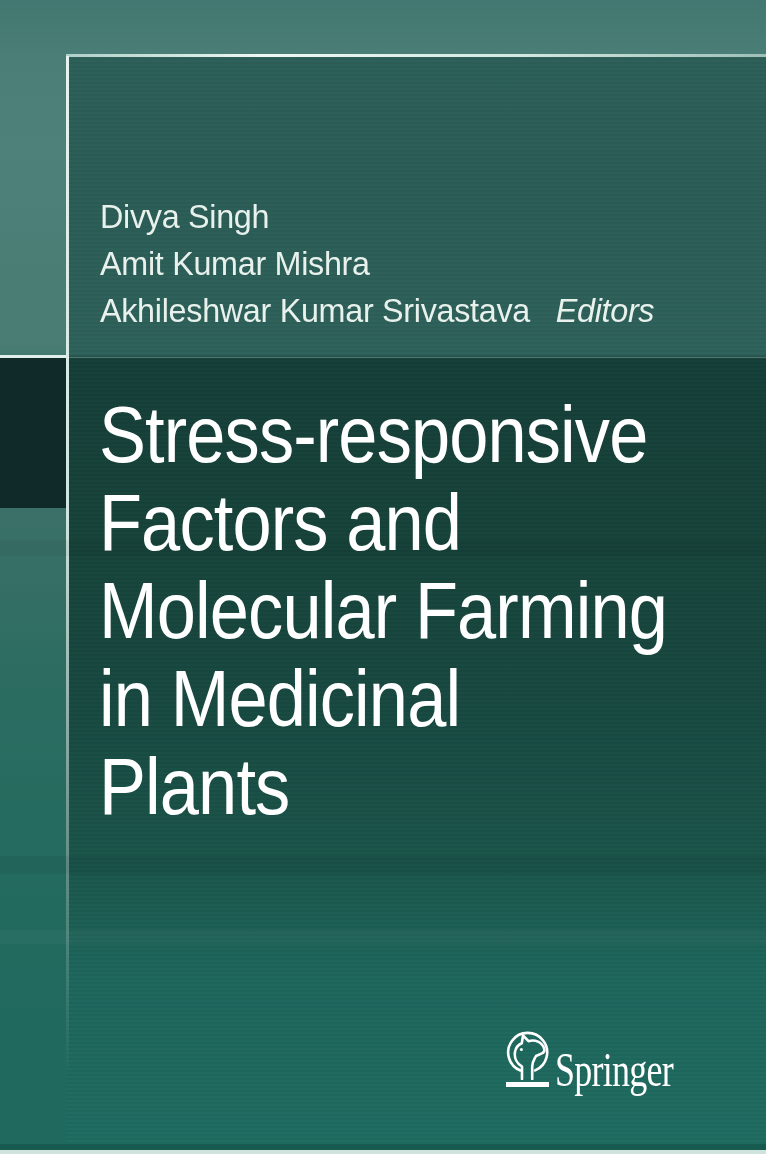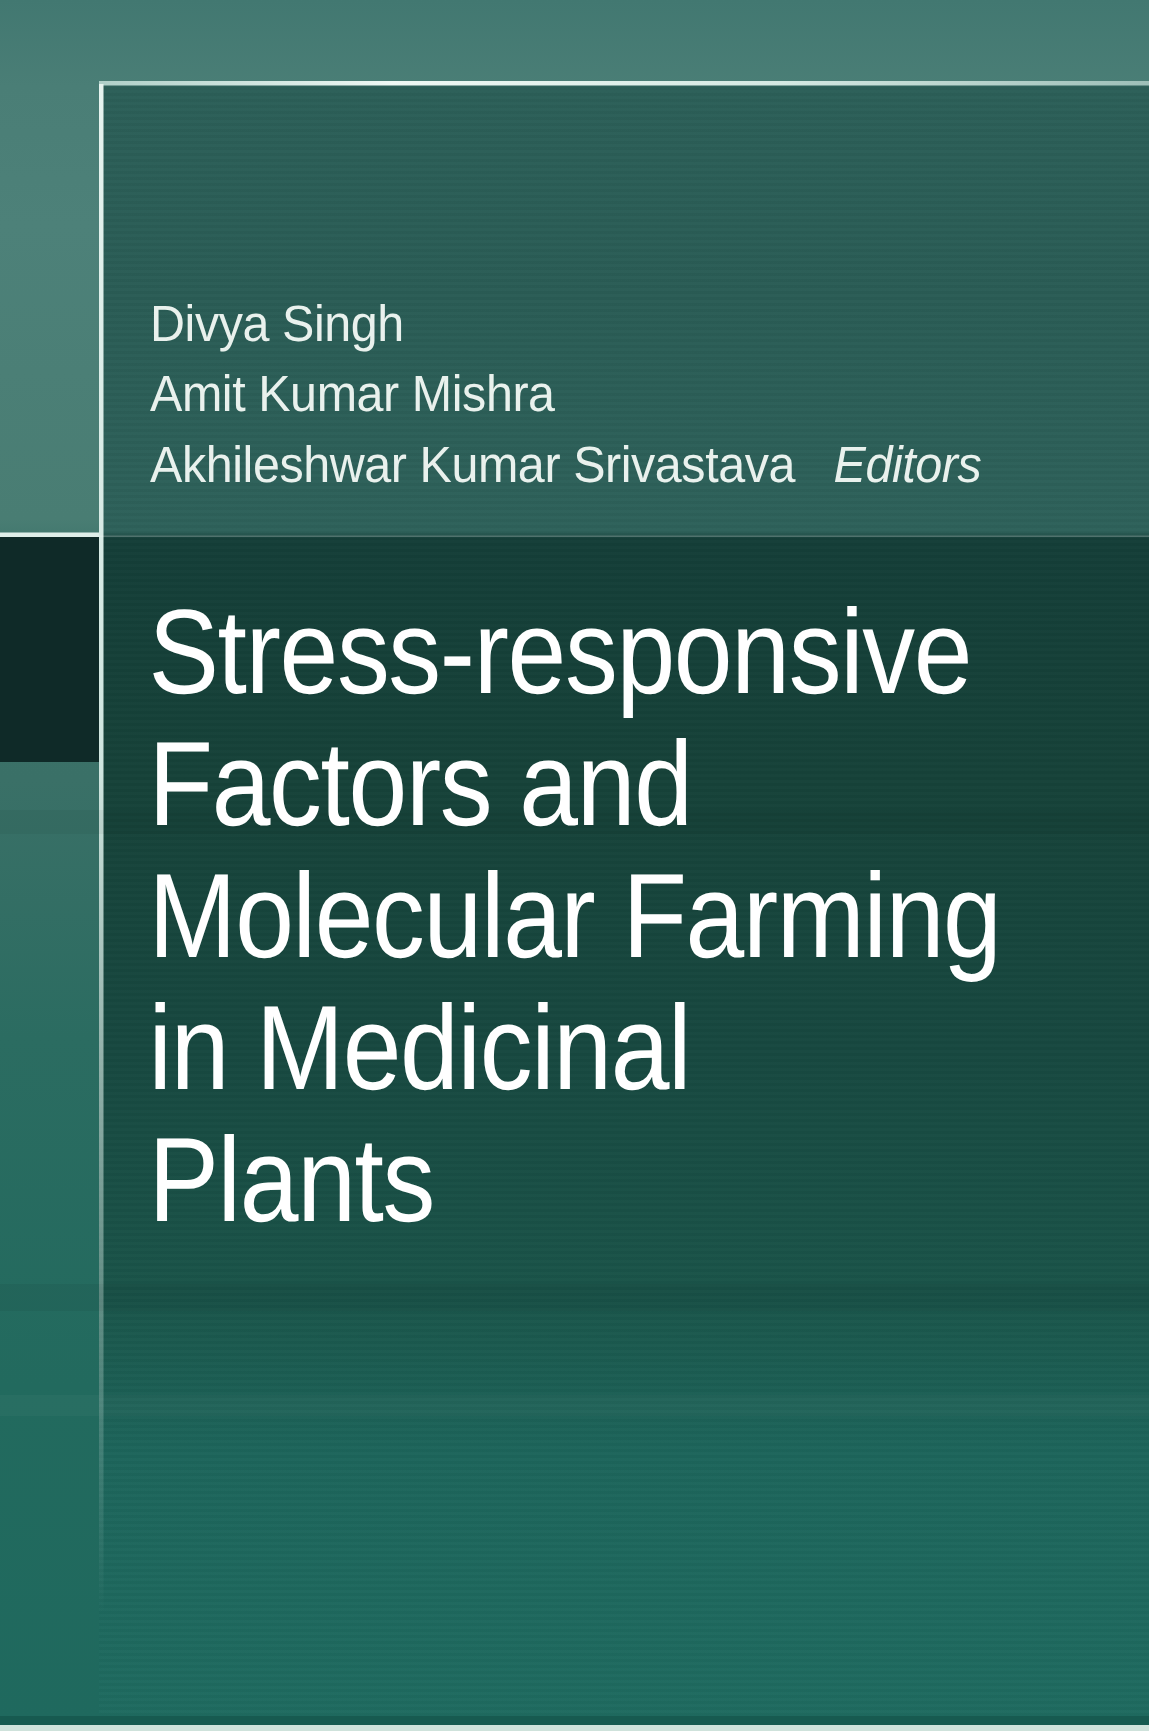--- a/index.html
+++ b/index.html
@@ -137,17 +137,28 @@
   </div>
 
   <div class="title">
     <div>Stress-responsive</div>
     <div>Factors and</div>
     <div>Molecular Farming</div>
     <div>in Medicinal</div>
     <div>Plants</div>
   </div>
 
+  <div class="logo">
+    <svg class="horse" width="46" height="50" viewBox="0 0 46 50">
+      <g fill="none" stroke="#ffffff" stroke-width="2.6" stroke-linecap="round" stroke-linejoin="round">
+        <path d="M 15.4 40.5 A 19.5 19.5 0 1 1 30.2 40.4"></path>
+        <path d="M 17 49 L 17 36.5 C 12 33.5 9 28 10 22 C 10.7 18 13.3 14.7 16.8 13.3 L 18 5.5 L 23.5 11.2 C 30 9 37 12.2 39.1 18.4 C 39.8 20.6 38.9 22.5 36.9 23.4 L 31 26 C 28.8 30.2 27.2 32 27.2 36.5 L 27.2 49"></path>
+      </g>
+      <circle cx="16.4" cy="19.6" r="1.5" fill="#ffffff"></circle>
+    </svg>
+    <div class="logo-underline"></div>
+    <span class="wordmark">Springer</span>
+  </div>
 
   <div class="bottom-dark"></div>
   <div class="bottom-light"></div>
 
 </div>
 
 </body></html>

